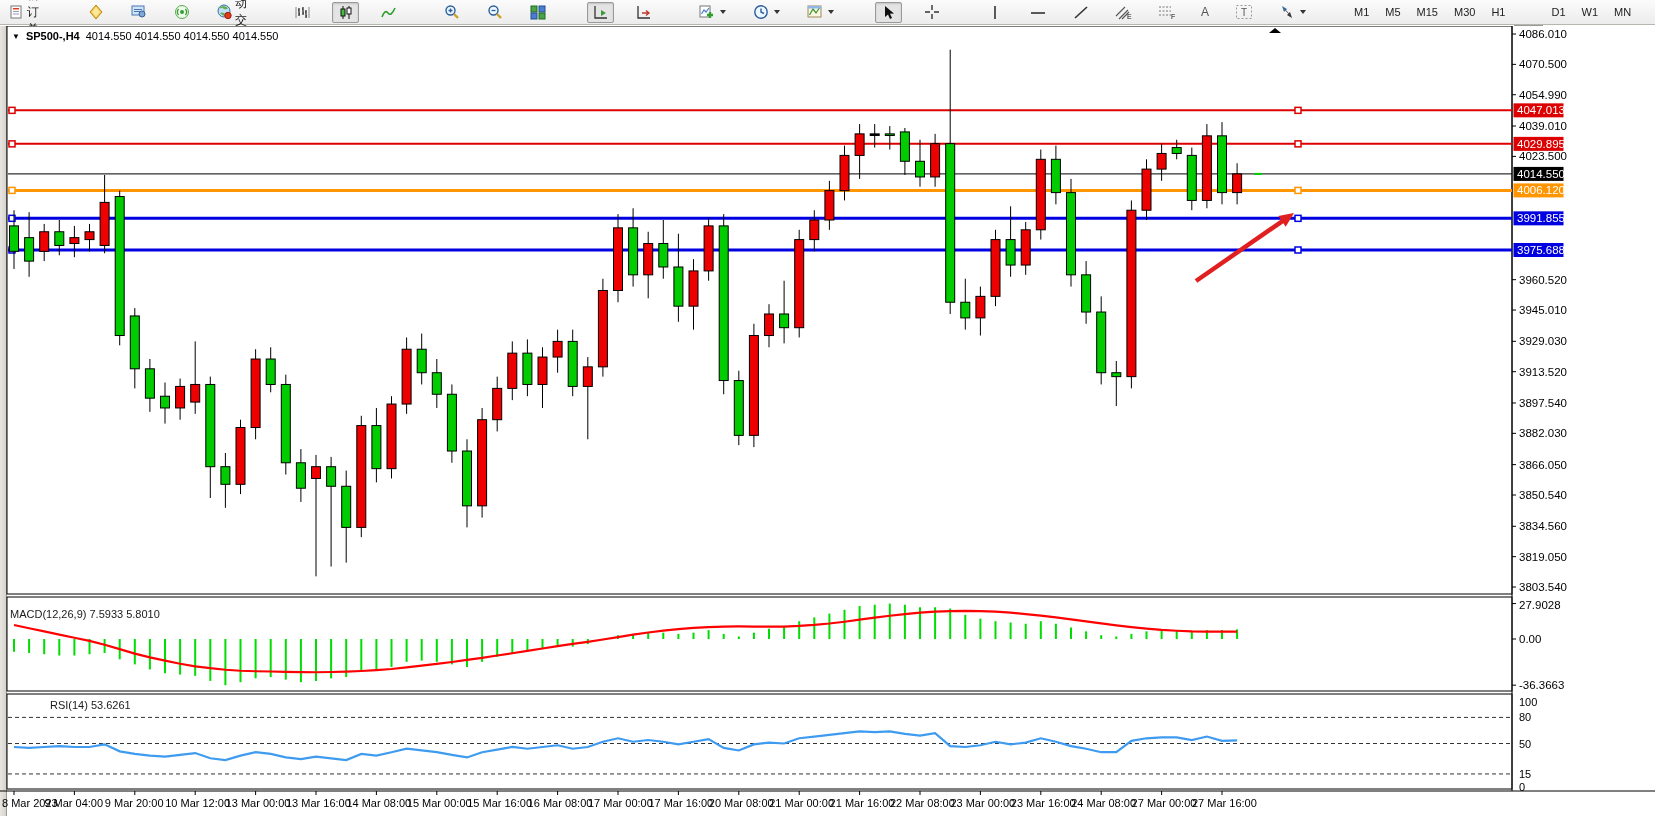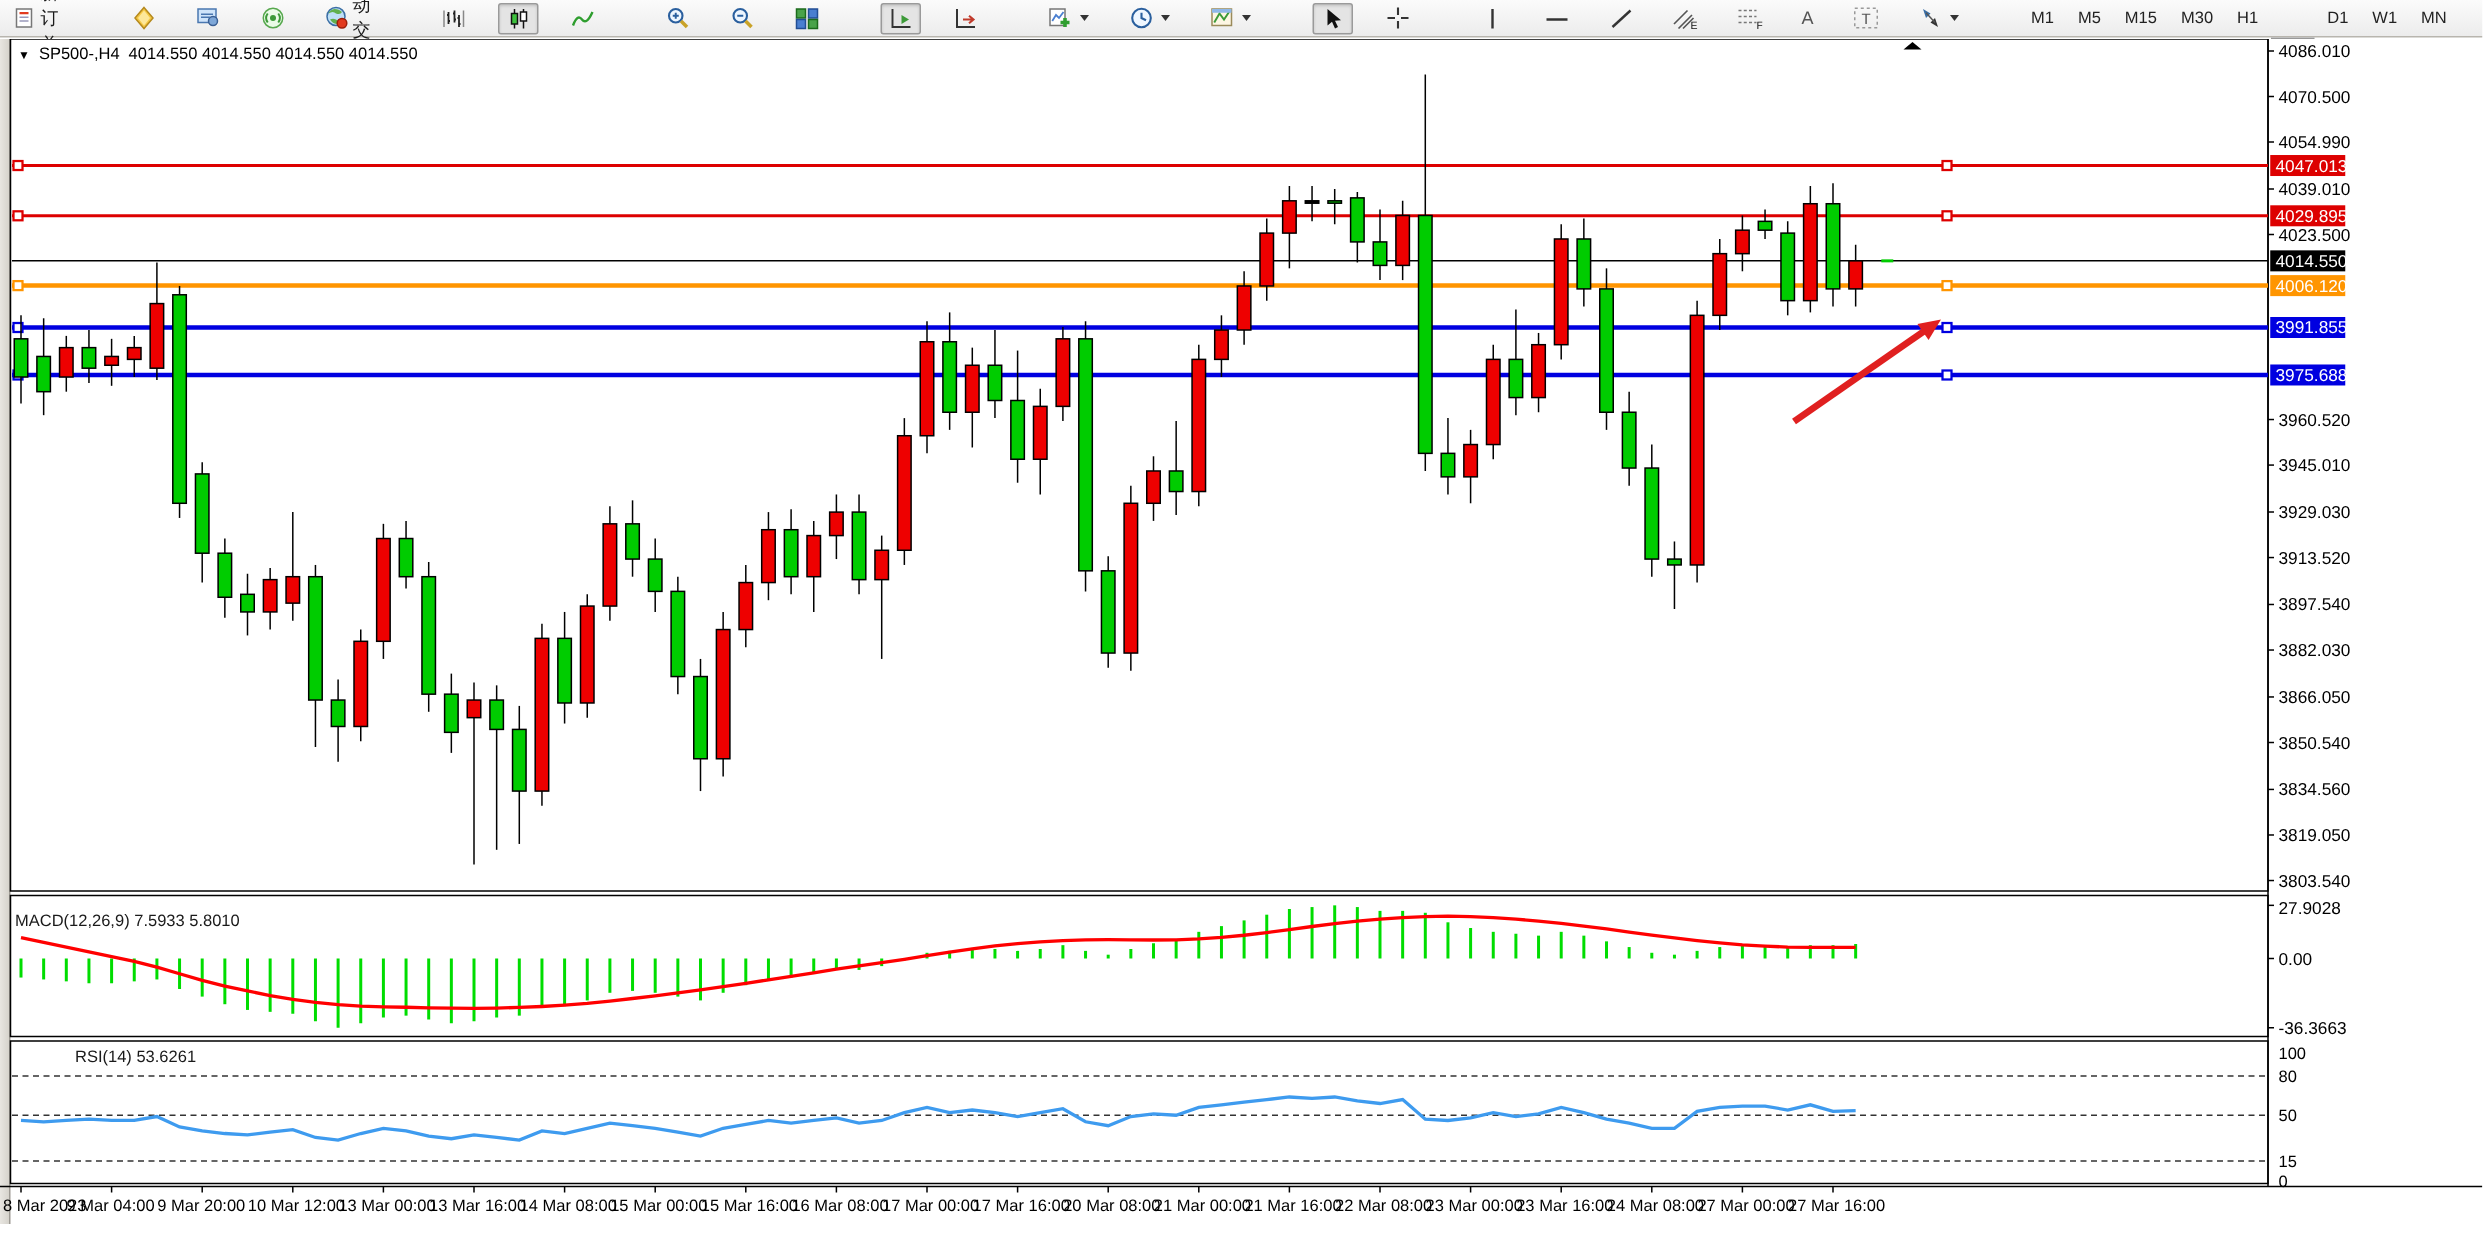--- a/index.html
+++ b/index.html
@@ -689,19 +689,19 @@
           <line x1="1161.6" y1="765" x2="1161.6" y2="769" stroke="#000"></line>
           <text x="1131.6" y="781" font-size="11" fill="#000">27 Mar 00:00</text>
           <line x1="1222" y1="765" x2="1222" y2="769" stroke="#000"></line>
           <text x="1192" y="781" font-size="11" fill="#000">27 Mar 16:00</text>
         </g>
         <line x1="1196" y1="255" x2="1287.4272950912687" y2="191.56065238565034" stroke="#e02020" stroke-width="4.5"></line>
         <polygon points="1294,187 1285.716379045842,200.6887407707149 1278.277764313762,189.9683842450702" fill="#e02020"></polygon>
       </svg>
     <div id="chart-title">
       <span class="tri">▼</span>
-      <span style="font-weight:normal">SP500-,H4</span>
+      <span style="font-weight:bold">SP500-,H4</span>
       <span>4014.550 4014.550 4014.550 4014.550</span>
     </div>
     <div class="panel-label" id="macd-label">MACD(12,26,9) 7.5933 5.8010</div>
     <div class="panel-label" id="rsi-label">RSI(14) 53.6261</div>
   </div>
 </div>
 
 </body></html>

